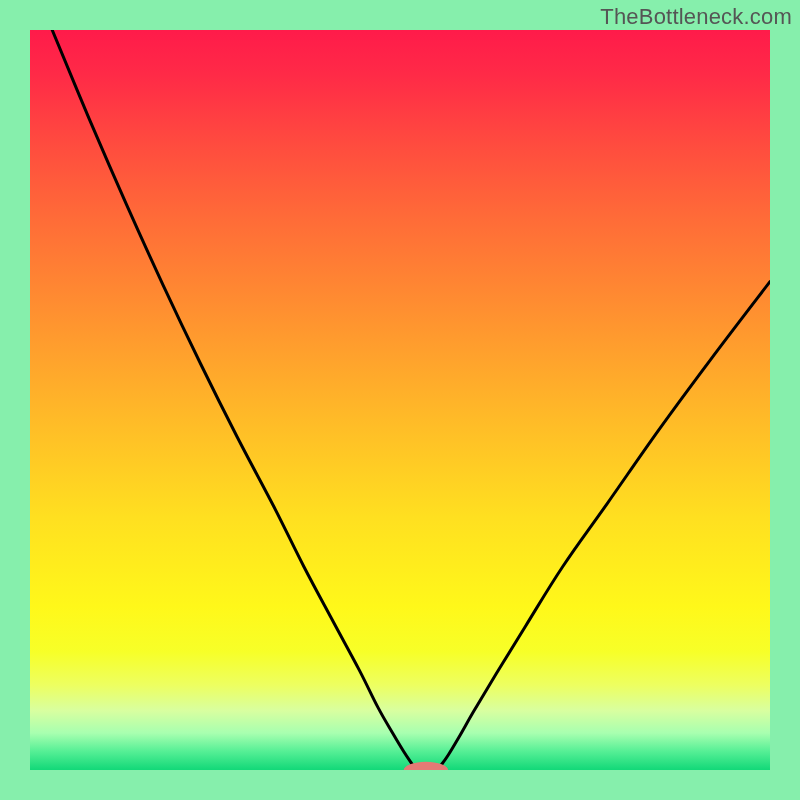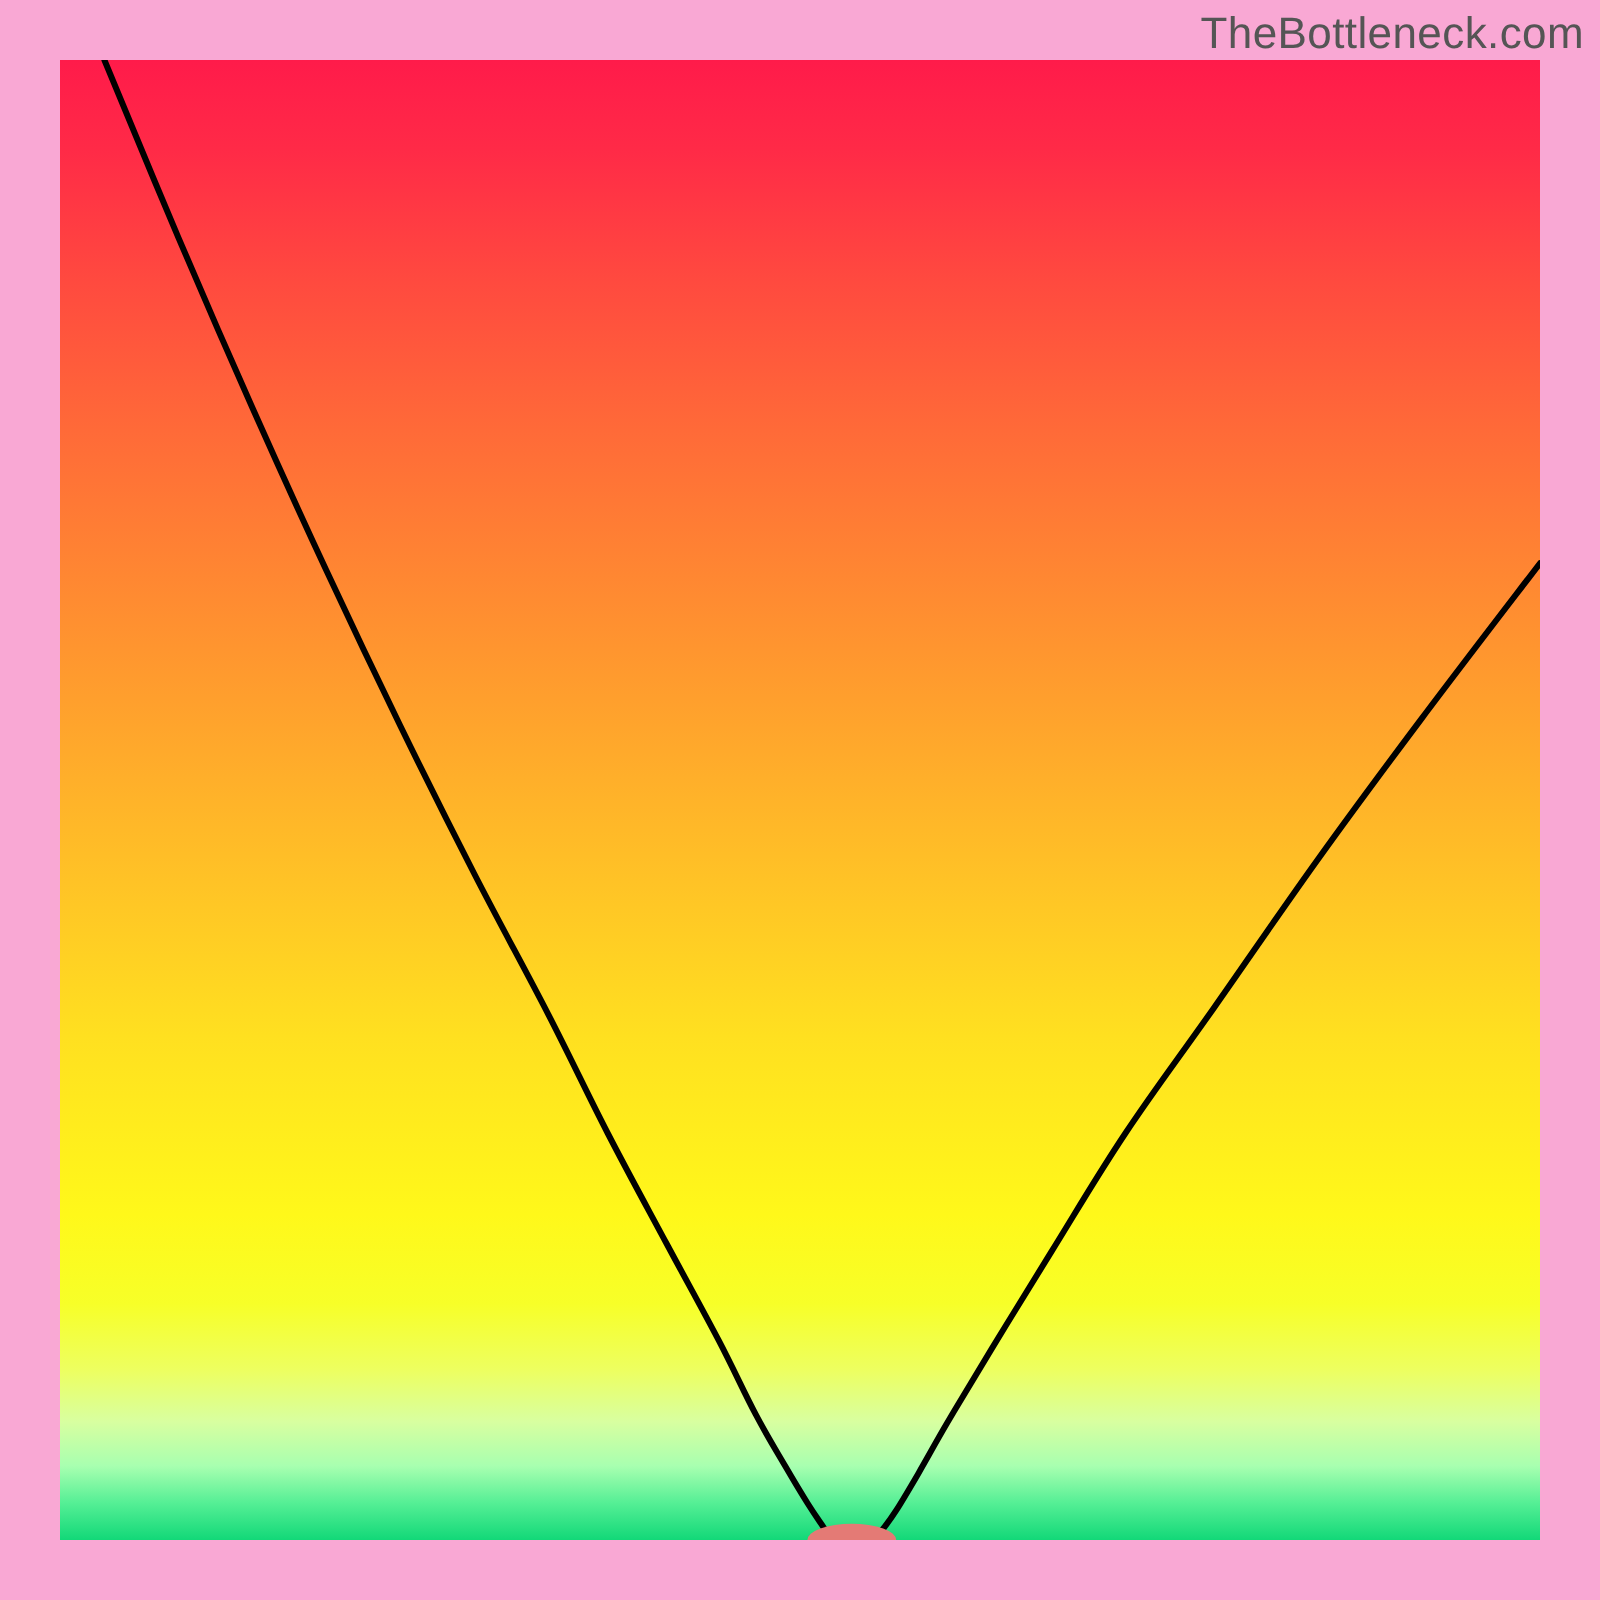--- a/index.html
+++ b/index.html
@@ -8,21 +8,21 @@
     width: 800px;
     height: 800px;
     overflow: hidden;
     background: #000;
     font-family: Arial, Helvetica, sans-serif;
   }
   .frame {
     position: relative;
     width: 800px;
     height: 800px;
-    background: #f9a8d4;
+    background: #86efac;
   }
   .watermark {
     position: absolute;
     top: 4px;
     right: 8px;
     color: #555;
     font-size: 22px;
     font-weight: 500;
     letter-spacing: 0.2px;
     z-index: 20;

